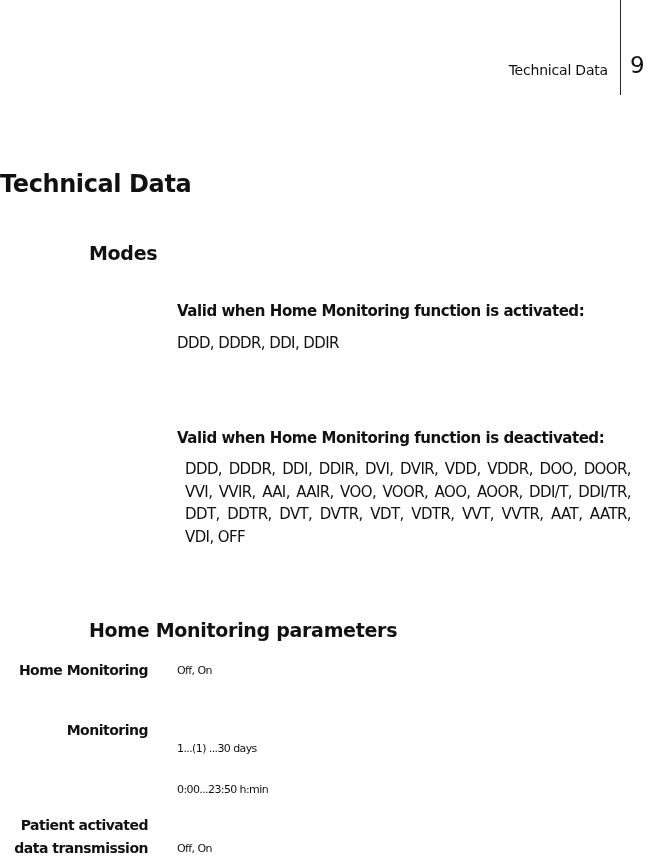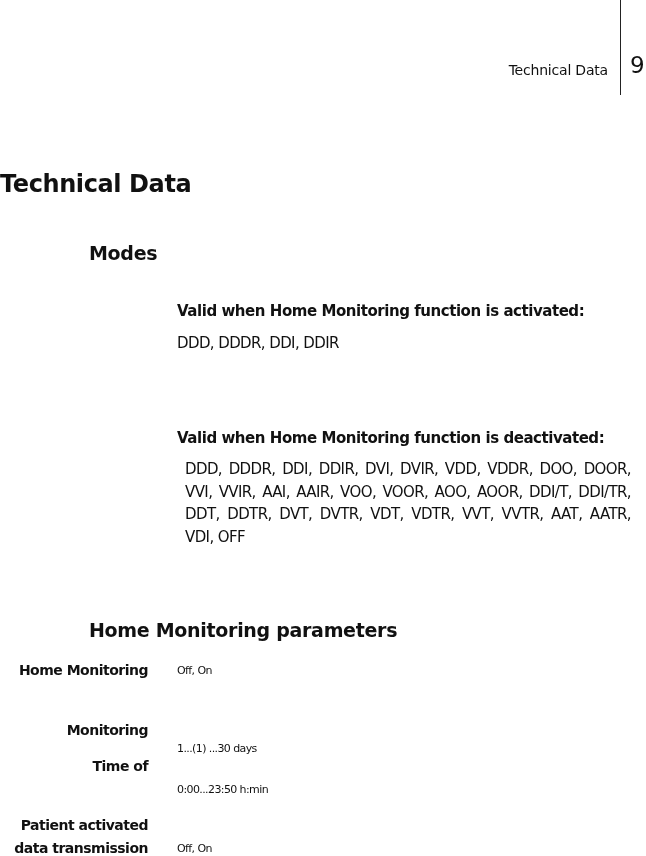--- a/index.html
+++ b/index.html
@@ -114,21 +114,20 @@
   <span>Home Monitoring</span>
 </div>
 <div class="param-value" style="top:659px;">Off, On</div>
 
 <div class="param-label" style="top:695px;margin-top:24px;">
   <div>Monitoring</div>
 </div>
 <div class="param-value" style="top:719px;margin-top:18px;">1...(1) ...30 days</div>
 
 <div class="param-label" style="top:755px;">
-  <div>Time of</div>
 </div>
 <div class="param-value" style="top:778px;">0:00...23:50 h:min</div>
 
 <div class="param-label" style="top:814px;">
   <div>Patient activated</div>
   <div>data transmission</div>
 </div>
 <div class="param-value" style="top:837px;">Off, On</div>
 
 </body></html>

